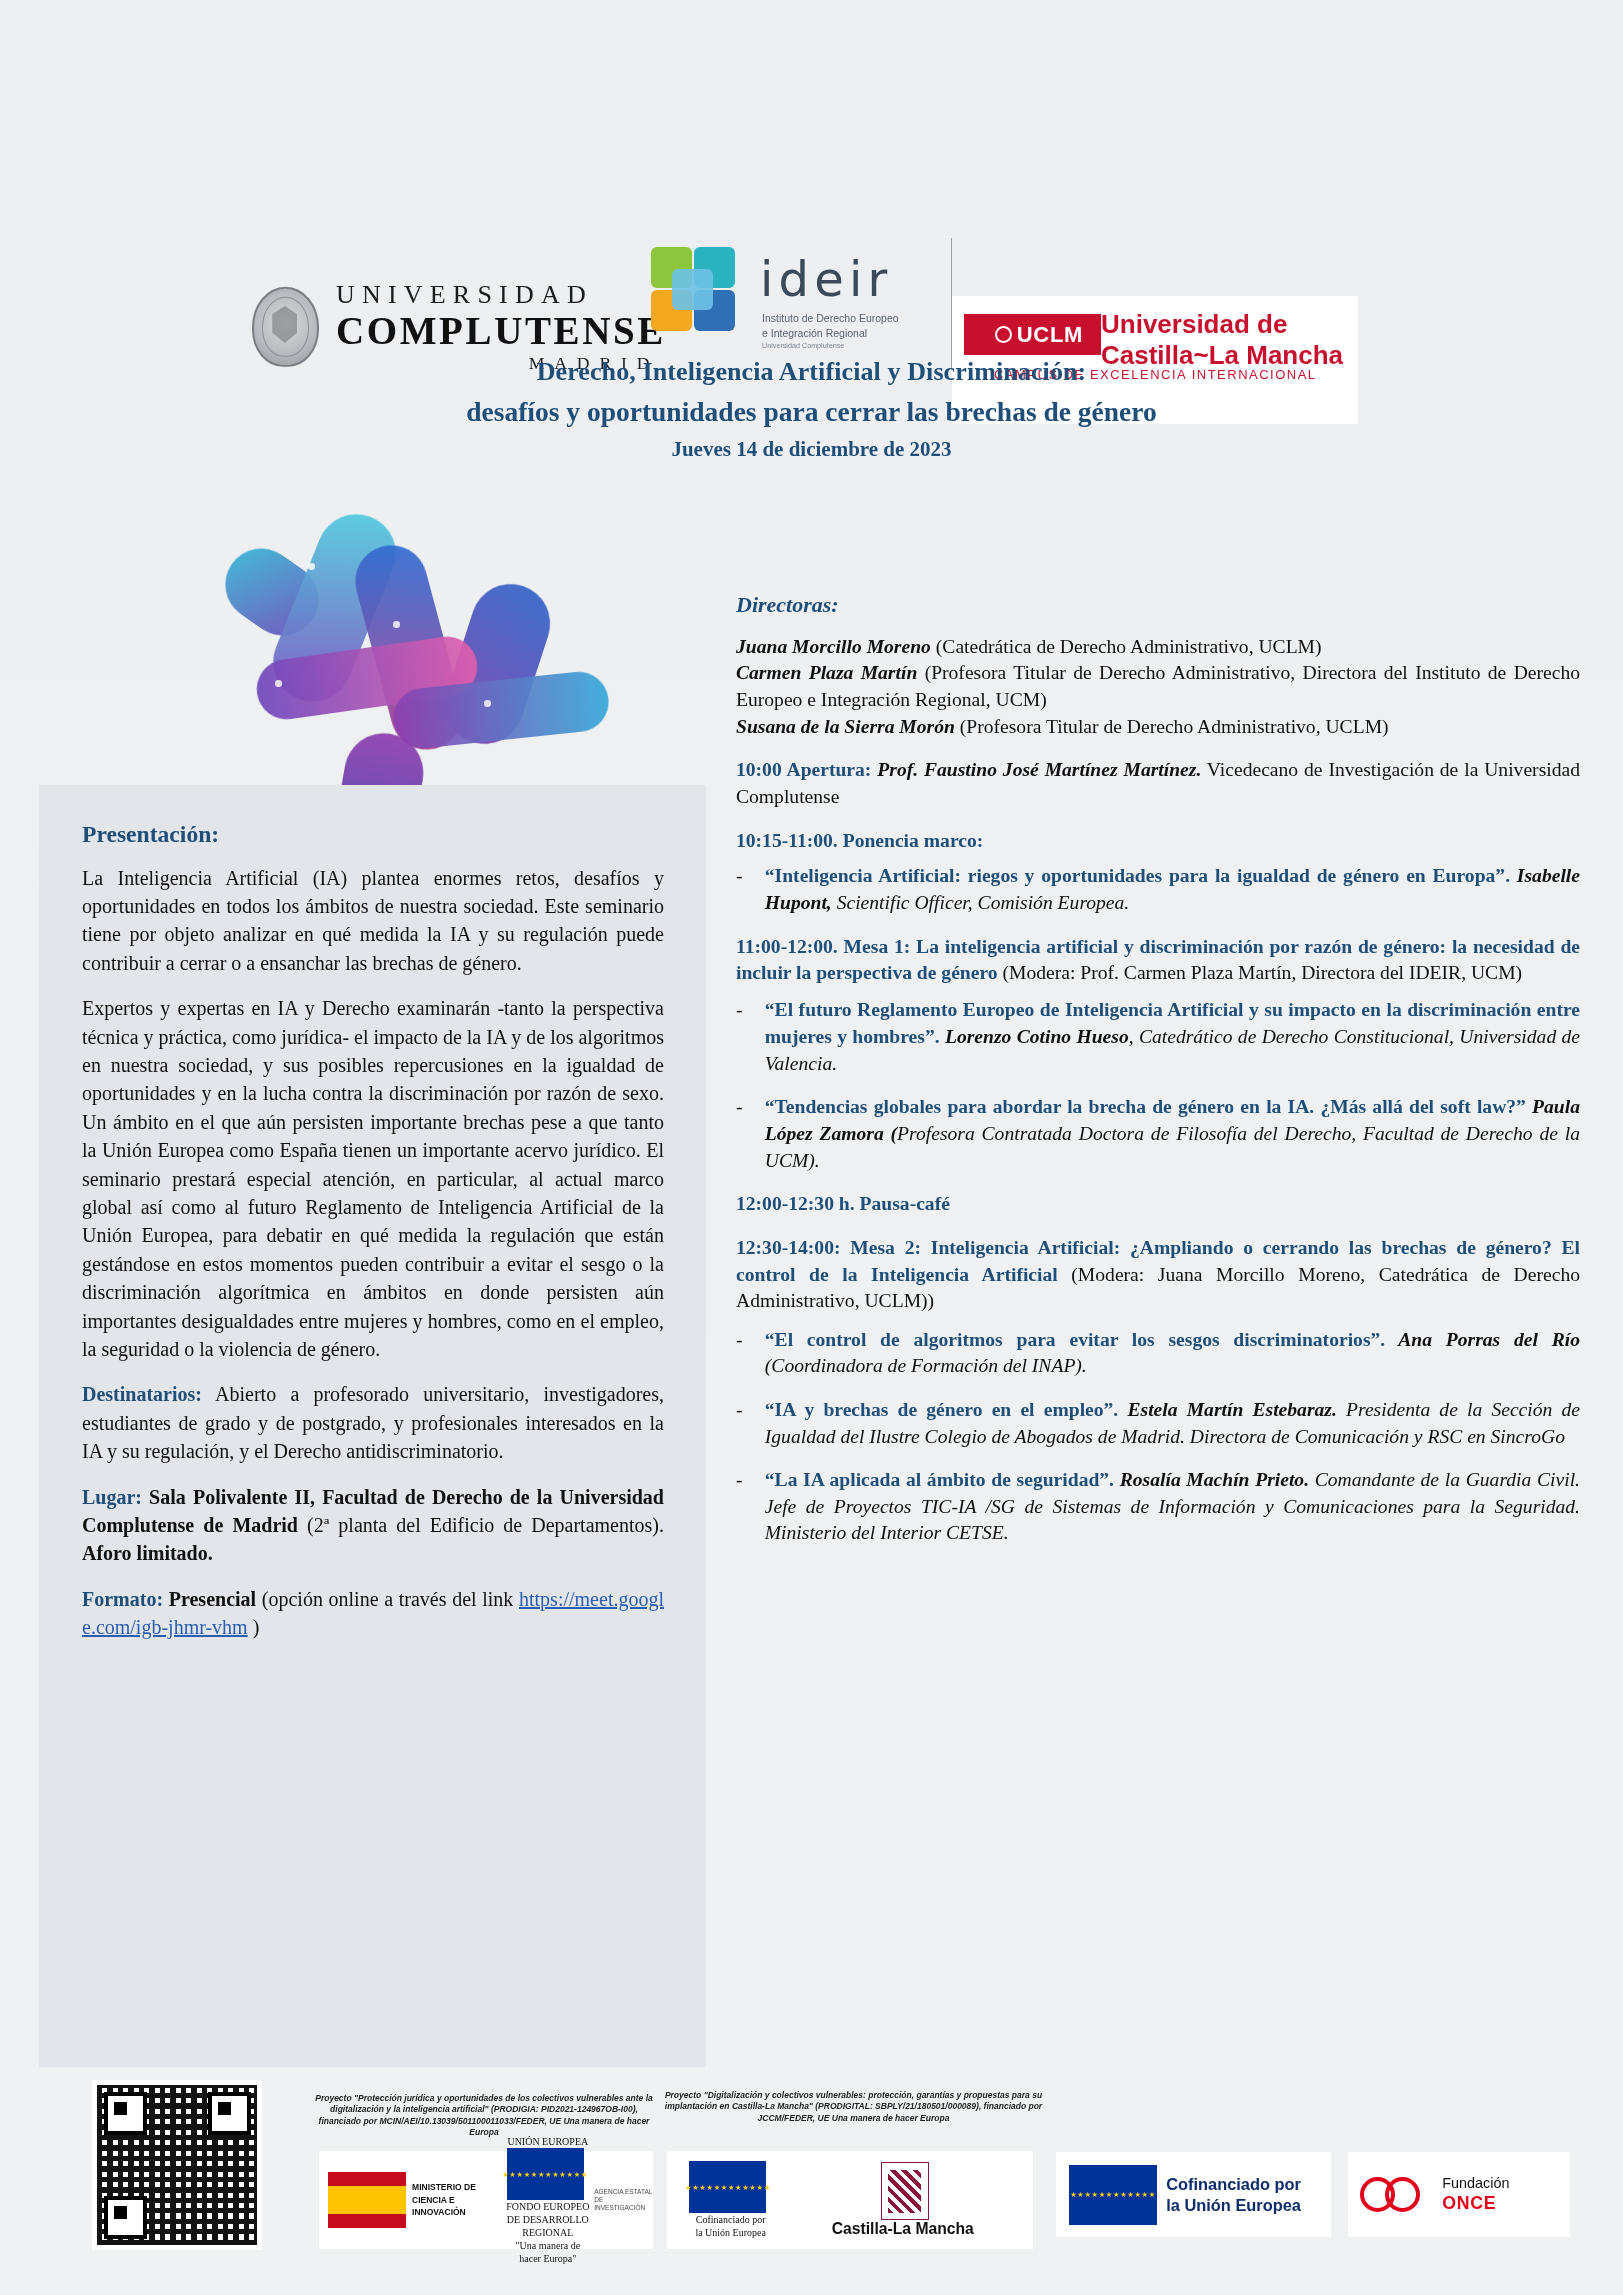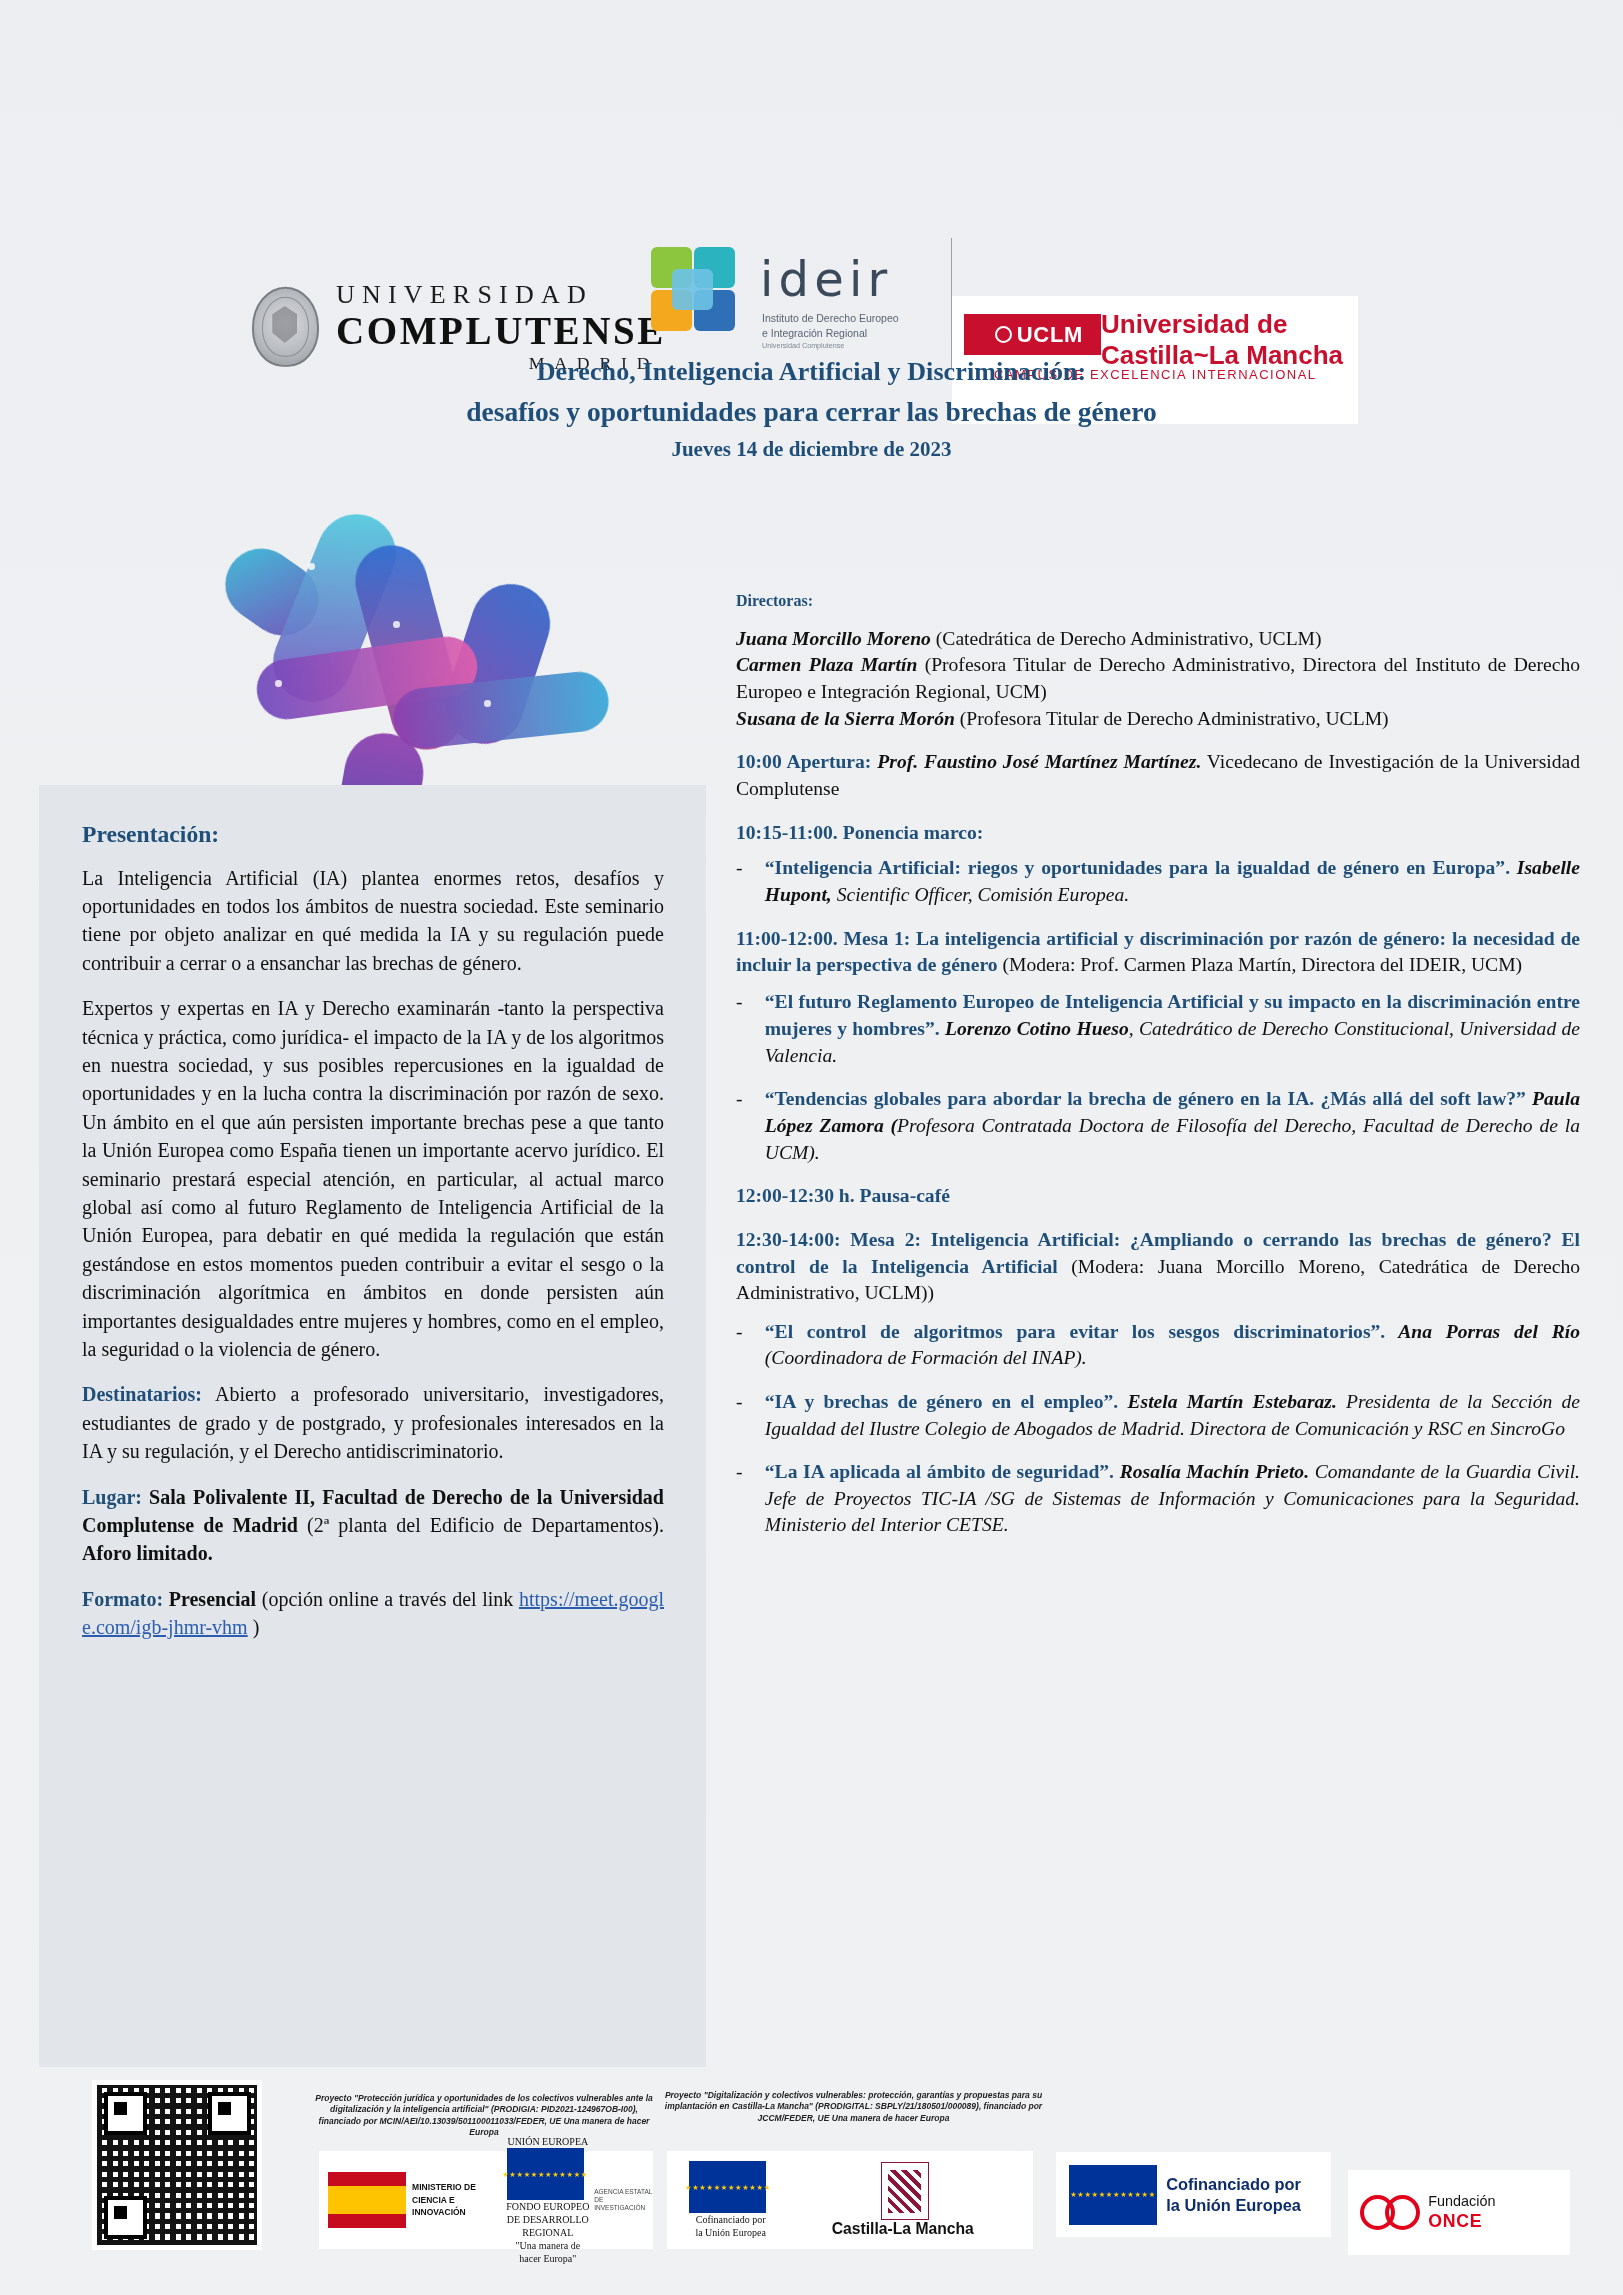--- a/index.html
+++ b/index.html
@@ -255,22 +255,23 @@
   .right-col {
     position:absolute;
     left: 736px;
     top: 592px;
     width: 844px;
     color:#111;
   }
   .r-head {
     color:#1f4e79;
     font-weight:700;
-    font-size: 16px;
+    font-size: 22px;
     margin-bottom: 15.7px;
+    font-style: italic;
   }
   .r-para {
     font-size: 19.6px;
     line-height: 1.36;
     text-align: justify;
     margin-bottom: 17px;
   }
   .blue { color:#1f4e79; font-weight:700; }
   .it { font-style: italic; }
   .bi { font-weight:700; font-style: italic; }
@@ -414,21 +415,21 @@
     font-weight:700;
     color:#0d2c6b;
     line-height:1.25;
     margin-left: 9.2px;
   }
   .logo-strip-4 {
     position:absolute;
     left: 1348px; top: 2152px;
     width: 222px; height: 85px;
     background:#fff;
-    display:flex; align-items:center; gap: 8px; margin-top: 18px;
+    display:flex; align-items:center; gap: 22px;
   }
   .once-mark {
     margin-left: 11.8px;
     display:flex;
   }
   .once-mark span {
     display:block; width:27.5px;height:27.5px;border:4.6px solid #e2001a;border-radius:50%;
   }
   .once-mark span:nth-child(2){ margin-left:-10.5px; }
   .once-text {

